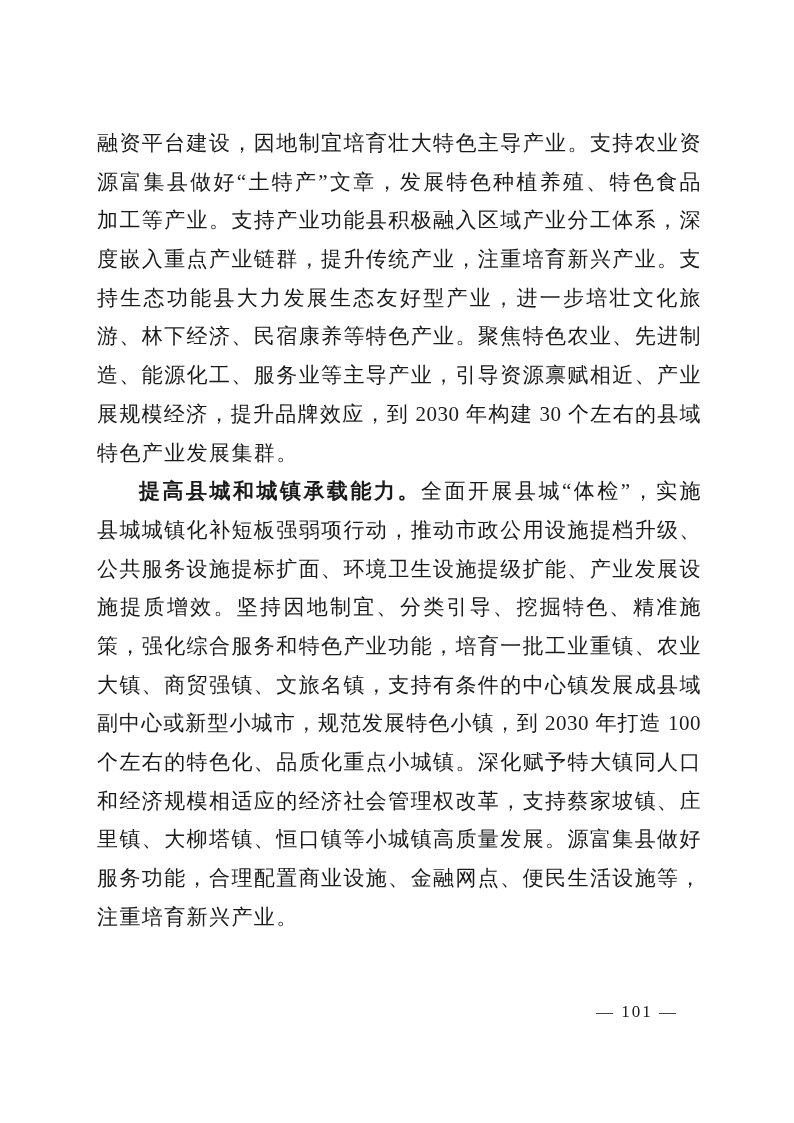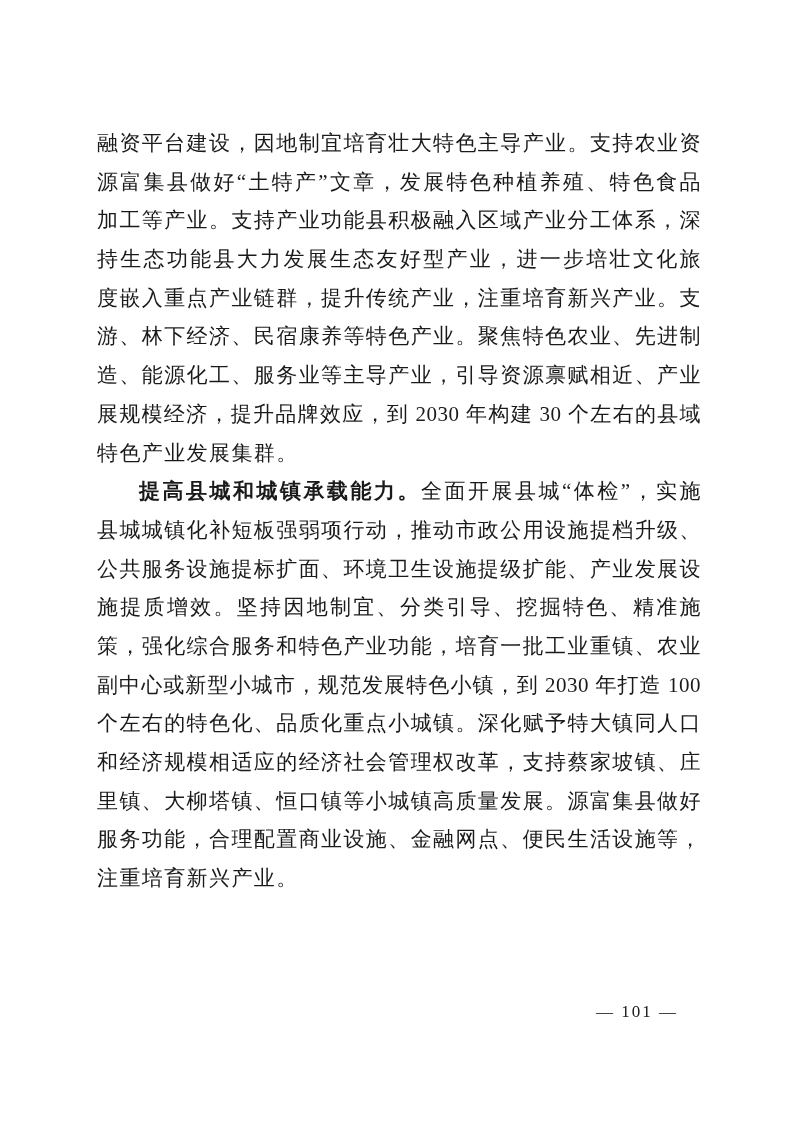--- a/index.html
+++ b/index.html
@@ -59,36 +59,37 @@
 <body>
 
 <div class="page">
 
   <div class="text-block">
 
     <div>
       <div class="line">融资平台建设，因地制宜培育壮大特色主导产业。支持农业资</div>
       <div class="line">源富集县做好“土特产”文章，发展特色种植养殖、特色食品</div>
       <div class="line">加工等产业。支持产业功能县积极融入区域产业分工体系，深</div>
+      <div class="line">度嵌入重点产业链群，提升传统产业，注重培育新兴产业。支</div>
       <div class="line">持生态功能县大力发展生态友好型产业，进一步培壮文化旅</div>
-      <div class="line">度嵌入重点产业链群，提升传统产业，注重培育新兴产业。支</div>
       <div class="line">游、林下经济、民宿康养等特色产业。聚焦特色农业、先进制</div>
       <div class="line">造、能源化工、服务业等主导产业，引导资源禀赋相近、产业</div>
       <div class="line">展规模经济，提升品牌效应，到 2030 年构建 30 个左右的县域</div>
       <div class="line last">特色产业发展集群。</div>
     </div>
 
     <div>
       <div class="line indent">
         <span class="lead-in">提高县城和城镇承载能力。</span><span>全面开展县城“体检”，实施</span>
       </div>
       <div class="line">县城城镇化补短板强弱项行动，推动市政公用设施提档升级、</div>
       <div class="line">公共服务设施提标扩面、环境卫生设施提级扩能、产业发展设</div>
       <div class="line">施提质增效。坚持因地制宜、分类引导、挖掘特色、精准施</div>
       <div class="line">策，强化综合服务和特色产业功能，培育一批工业重镇、农业</div>
+      <div class="line">大镇、商贸强镇、文旅名镇，支持有条件的中心镇发展成县域</div>
       <div class="line">副中心或新型小城市，规范发展特色小镇，到 2030 年打造 100</div>
       <div class="line">个左右的特色化、品质化重点小城镇。深化赋予特大镇同人口</div>
       <div class="line">和经济规模相适应的经济社会管理权改革，支持蔡家坡镇、庄</div>
       <div class="line">里镇、大柳塔镇、恒口镇等小城镇高质量发展。源富集县做好</div>
       <div class="line">服务功能，合理配置商业设施、金融网点、便民生活设施等，</div>
       <div class="line last">注重培育新兴产业。</div>
     </div>
 
   </div>
 

